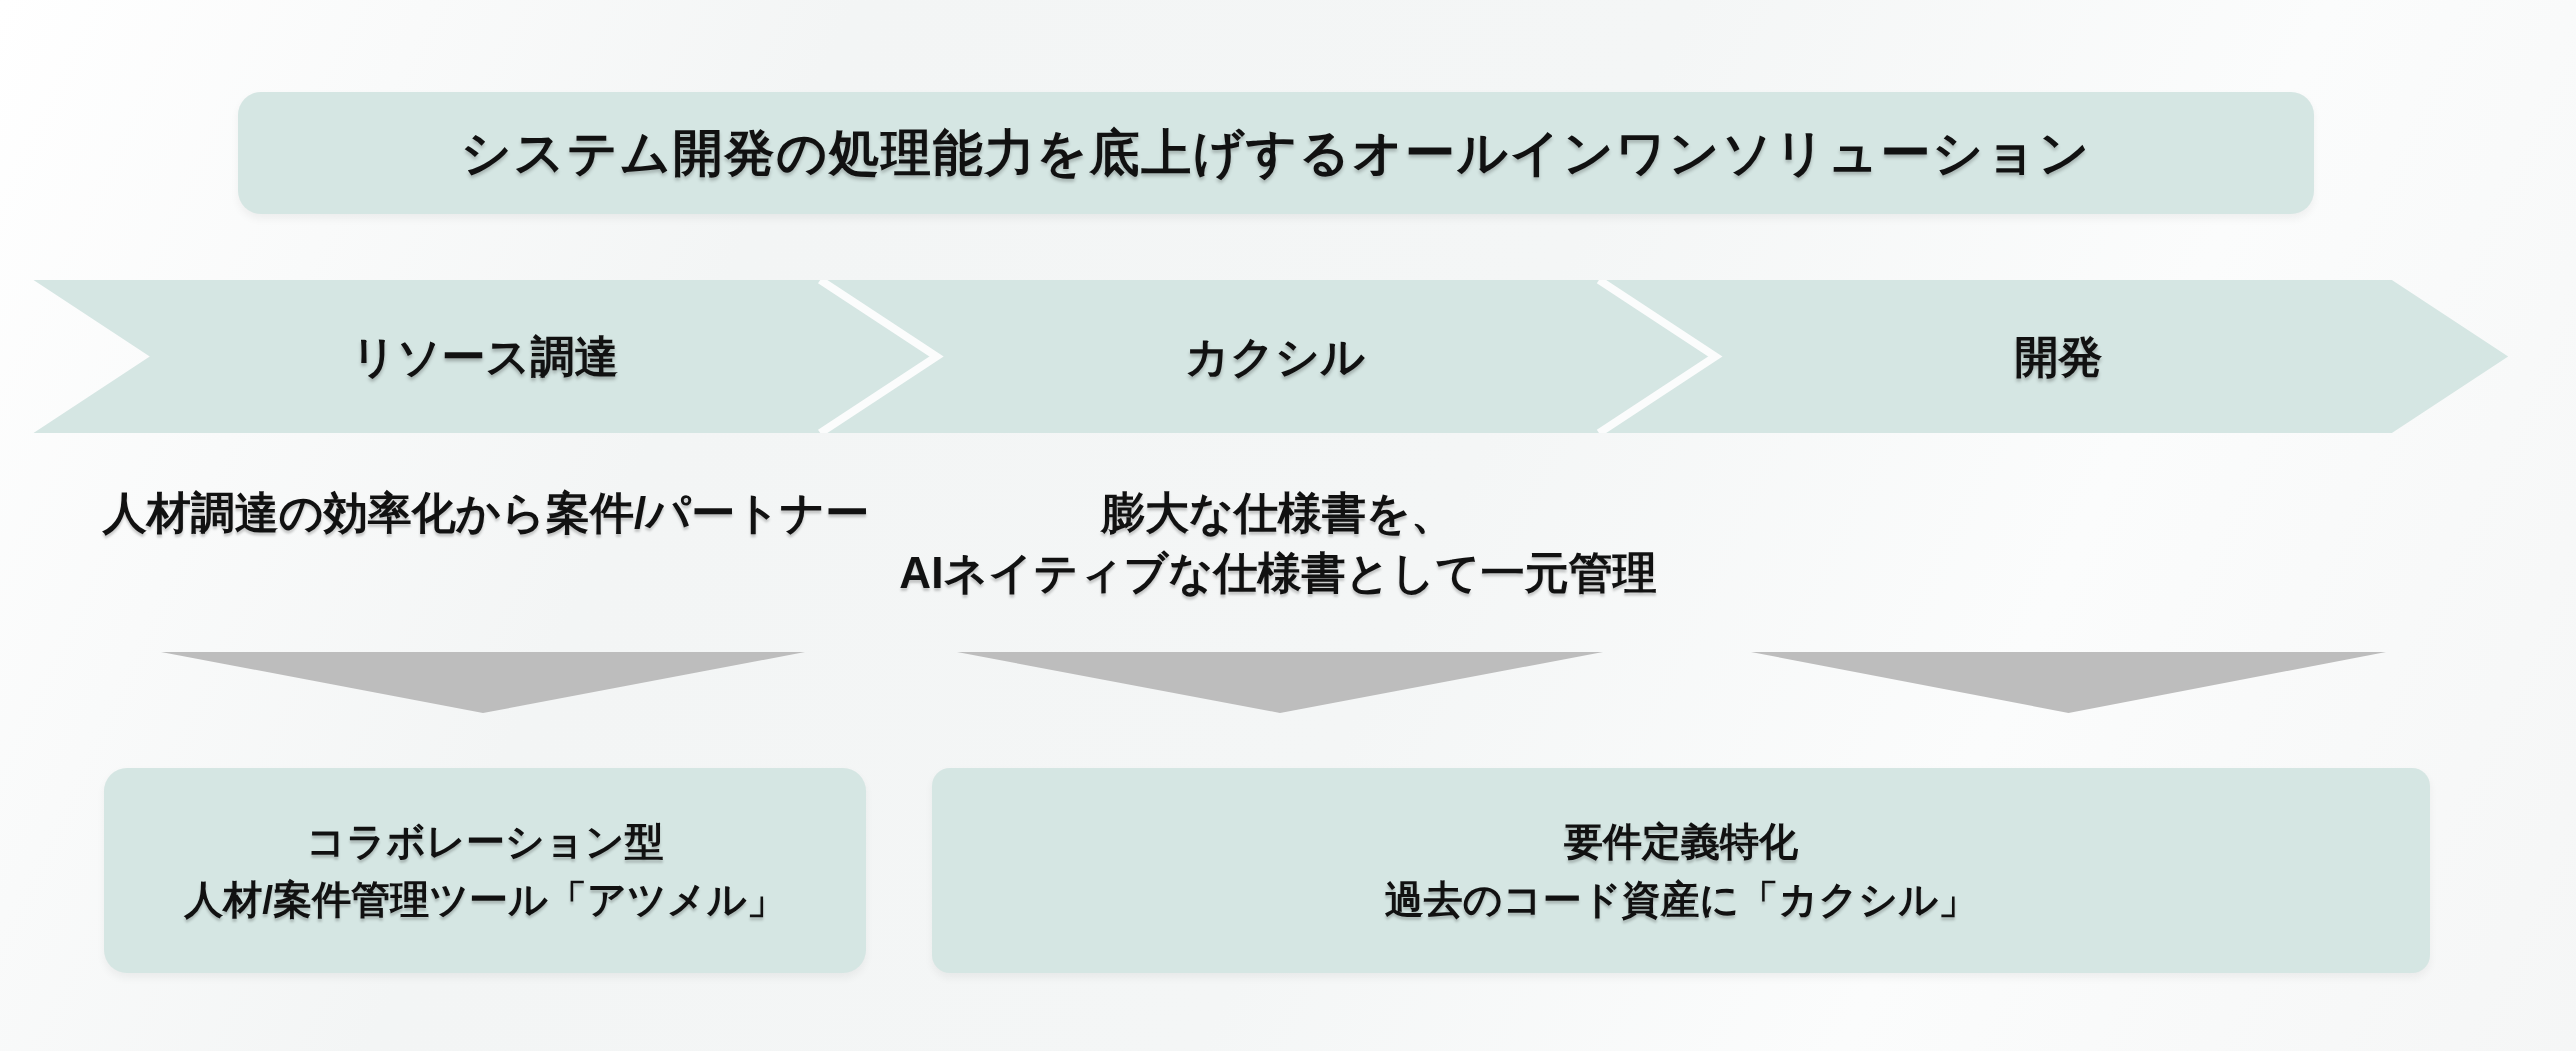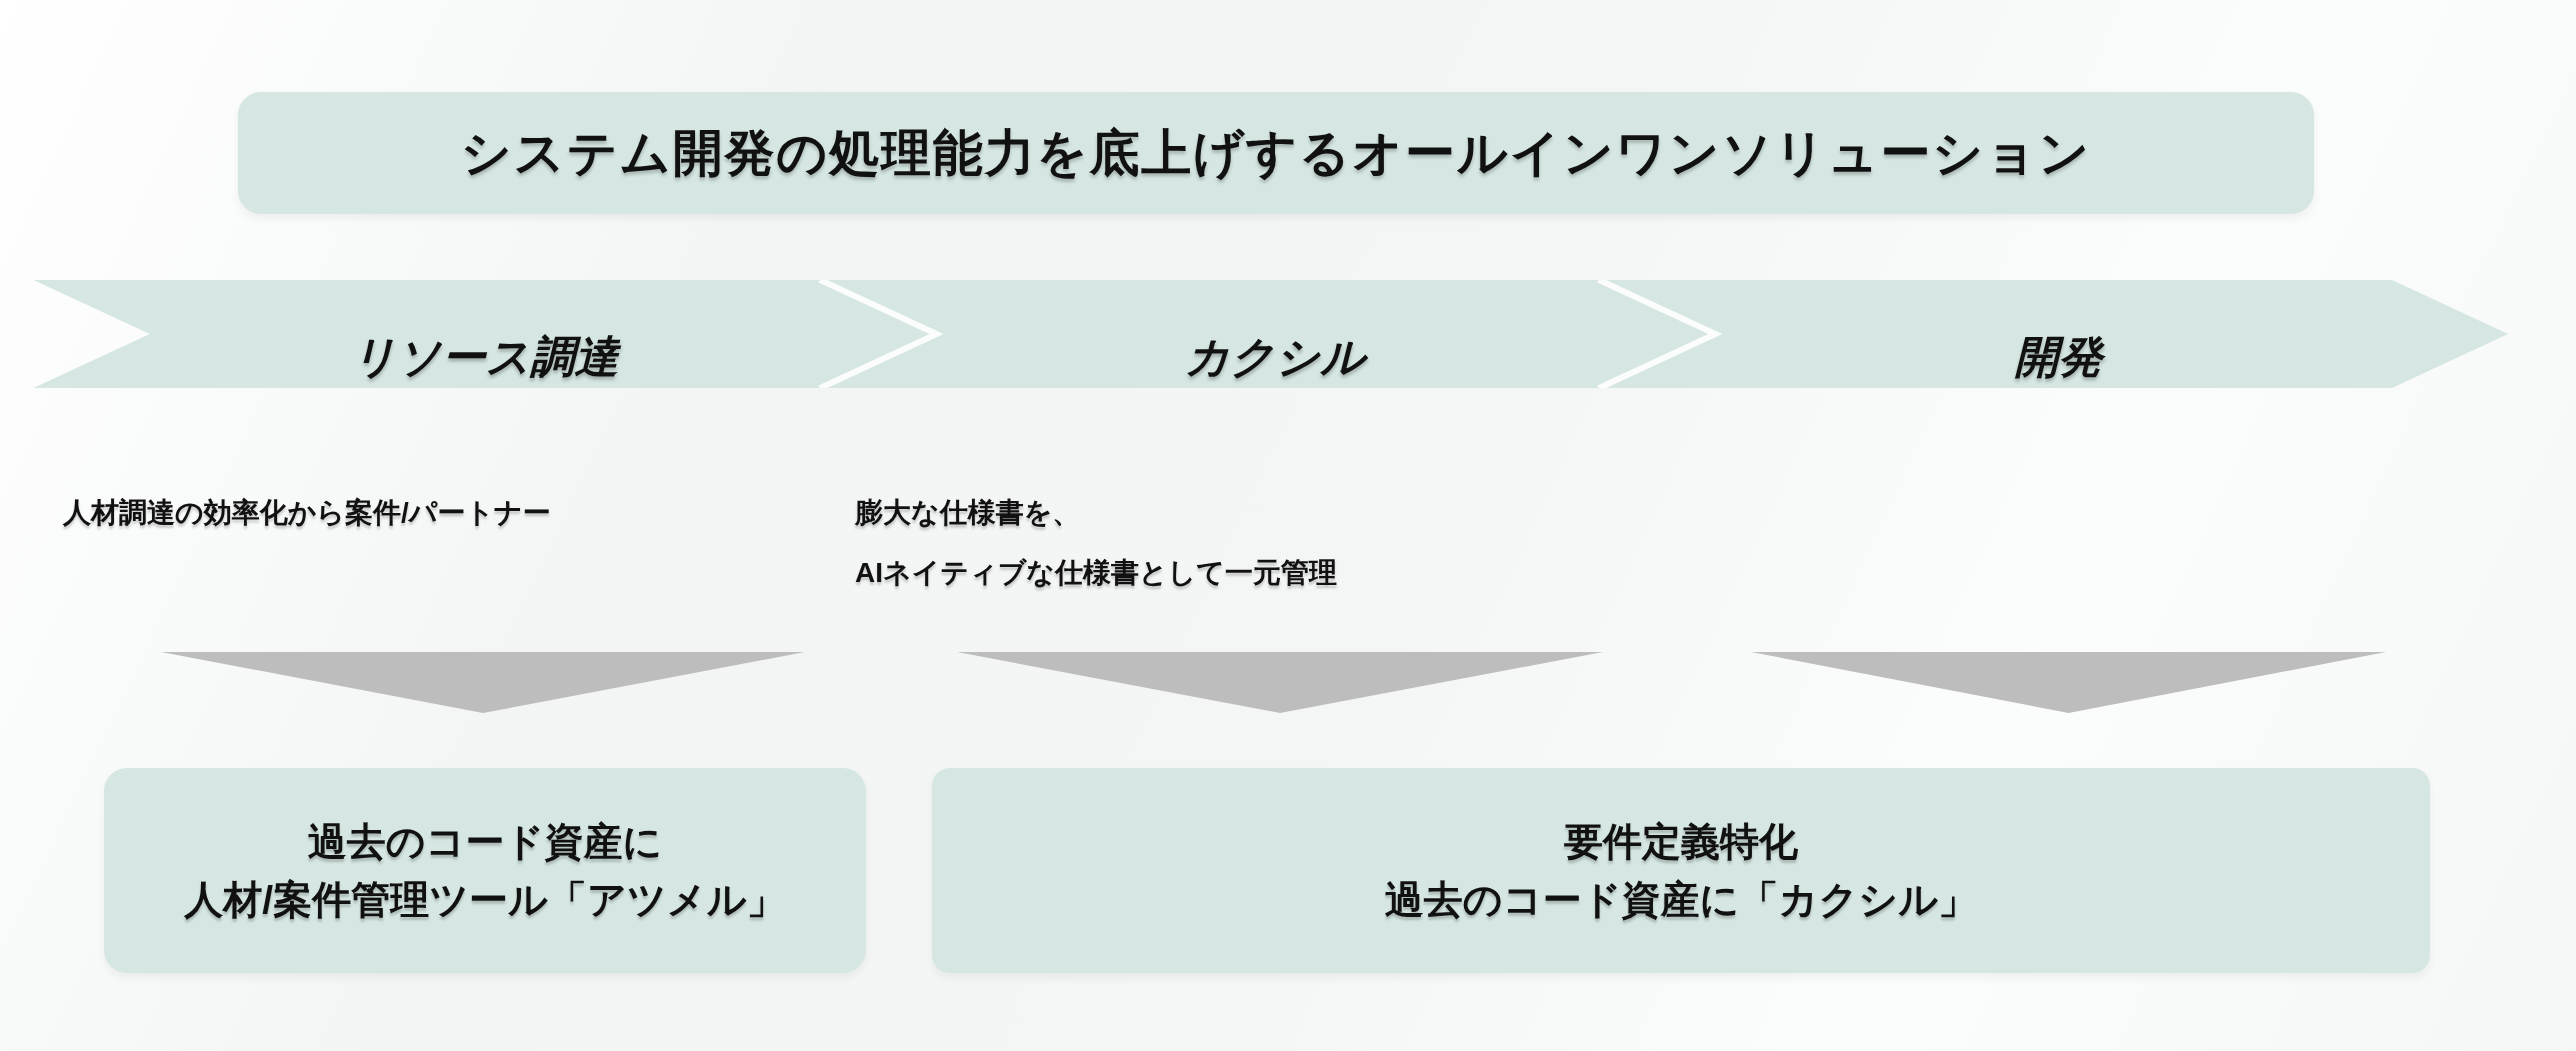--- a/index.html
+++ b/index.html
@@ -31,37 +31,37 @@
     border-radius:23px;
     box-shadow:0 4.4px 8.8px rgba(0,0,0,0.05);
     display:flex;align-items:center;justify-content:center;
   }
   .title-text{
     font-size:50px;letter-spacing:1.8px;white-space:nowrap;
     text-shadow:0 2.6px 3.5px rgba(0,0,0,0.22);
   }
   
   .flow-band{
-    position:absolute;left:0;top:280px;width:2576px;height:108px;font-style:italic;
+    position:absolute;left:0;top:280px;width:2576px;height:153px;
   }
   .flow-band svg{position:absolute;left:0;top:0;width:100%;height:100%;display:block;}
   .band-shape{fill:var(--accent-teal,#d5e6e3);}
   .band-sep{fill:none;stroke:var(--separator-white,#fbfcfc);stroke-width:9;}
   .stage-label{
     position:absolute;top:0;height:153px;line-height:153px;
     text-align:center;font-size:44px;white-space:nowrap;
     text-shadow:0 2.6px 3.5px rgba(0,0,0,0.25);
   }
   .stage-label.s1{left:150px;width:670px;}
   .stage-label.s2{left:936px;width:678px;}
   .stage-label.s3{left:1715px;width:687px;}
   
   .stage-desc{
     position:absolute;top:483px;width:846px;
-    font-size:28px;line-height:60px;
+    text-align:center;font-size:44px;line-height:60px;
     text-shadow:0 2.6px 2.6px rgba(0,0,0,0.2);
   }
   .stage-desc.d1{left:63px;}
   .stage-desc.d2{left:855px;}
   .stage-desc.d3{left:1639px;}
   .desc-line{white-space:nowrap;}
   
   .down-arrow{
     position:absolute;top:652px;height:61px;
     background:var(--arrow-gray,#bdbdbd);
@@ -112,21 +112,21 @@
     <div class="desc-line">AIネイティブな仕様書として一元管理</div>
   </div>
   <div class="stage-desc d3">
   </div>
 
   <div class="down-arrow a1"></div>
   <div class="down-arrow a2"></div>
   <div class="down-arrow a3"></div>
 
   <div class="product-box p1">
-    <div class="product-line">過去のコード資産に</div>
+    <div class="product-line">コラボレーション型</div>
     <div class="product-line">人材/案件管理ツール「アツメル」</div>
   </div>
   <div class="product-box p2">
     <div class="product-line">要件定義特化</div>
     <div class="product-line">過去のコード資産に「カクシル」</div>
   </div>
 
 </div>
 
 

